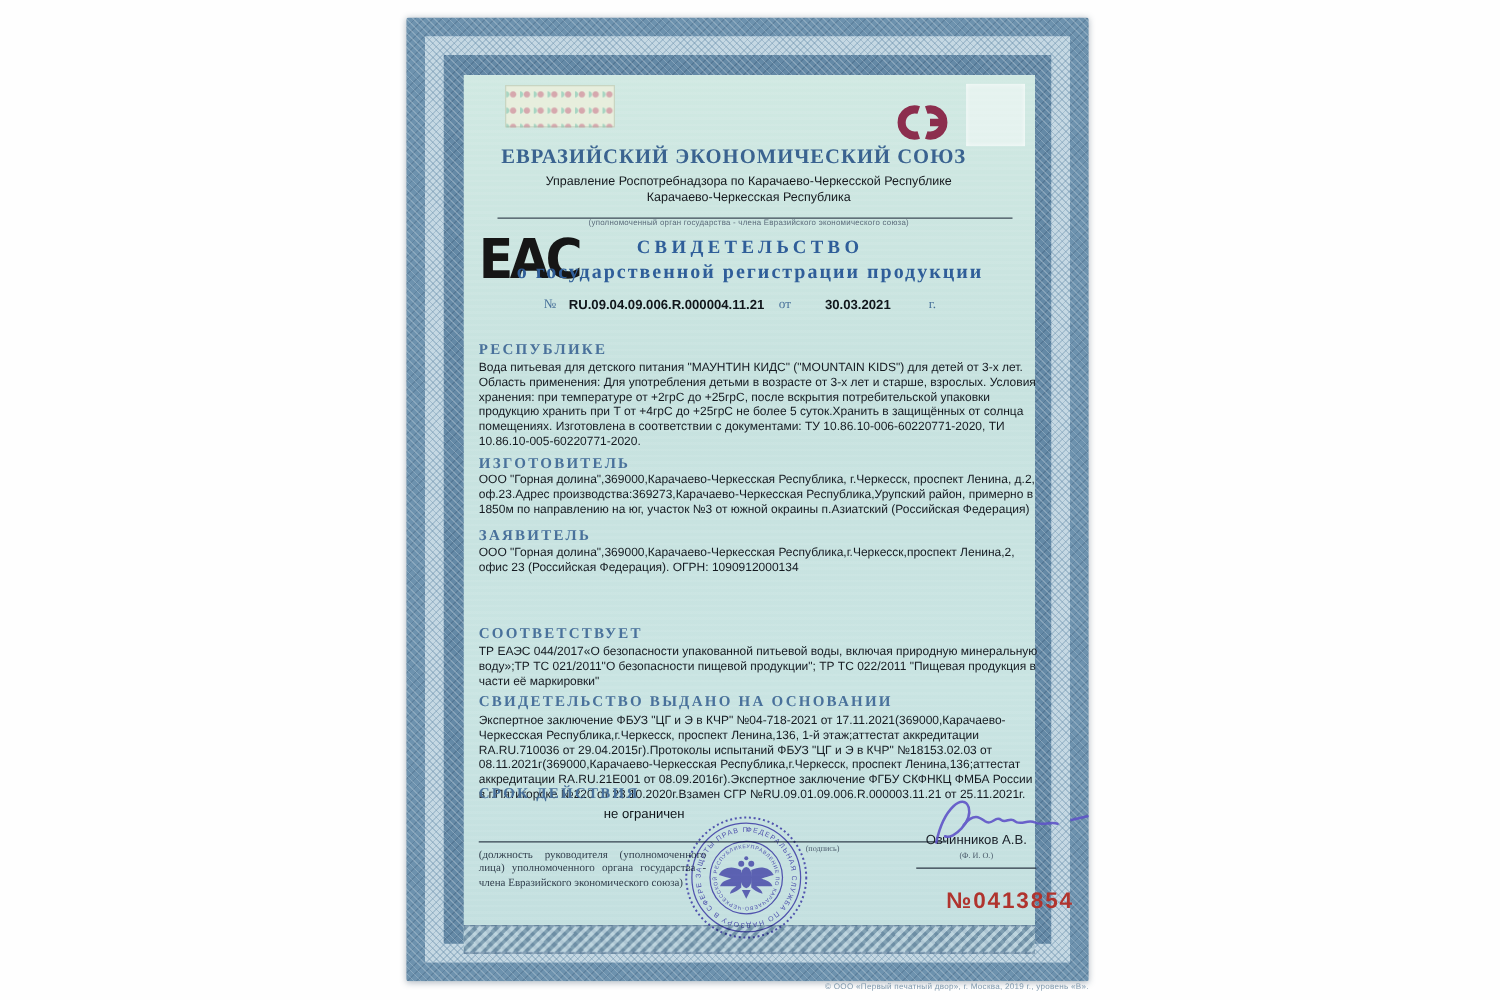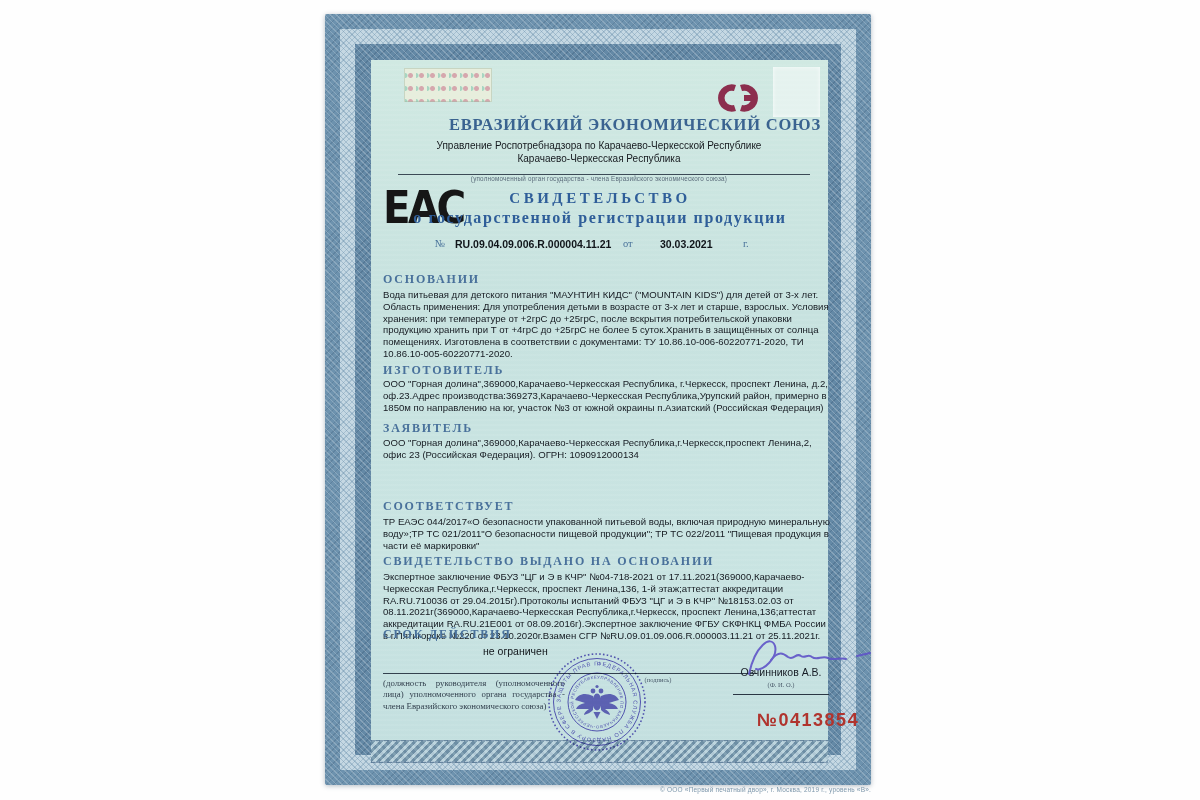--- a/index.html
+++ b/index.html
@@ -38,21 +38,21 @@
         background-image:
           radial-gradient(circle 3px at 50% 50%, rgba(205,125,145,.65) 2px, transparent 3px),
           radial-gradient(circle 3px at 0% 50%, rgba(120,195,175,.60) 2px, transparent 3px);
         background-size:11px 13px;opacity:.95;border:1px solid rgba(160,180,160,.45);}
   .holo2{position:absolute;left:448px;top:53px;width:47px;height:50px;
          background:rgba(255,255,255,.45);box-shadow:inset 0 0 4px rgba(255,255,255,.8);}
   .eac{position:absolute;left:58px;top:170px;width:64px;
        font-family:"DejaVu Sans",sans-serif;font-weight:bold;font-size:44px;line-height:48px;
        letter-spacing:-3px;color:#161616;transform:scaleX(.92);transform-origin:left top;}
   
-  .union{position:absolute;left:52px;top:101px;width:444px;text-align:right;
+  .union{position:absolute;left:40px;top:101px;width:444px;text-align:center;
          font-family:"Liberation Serif",serif;font-weight:bold;font-size:16.5px;
          letter-spacing:.8px;color:#3a6390;}
   .auth{position:absolute;left:52px;top:126px;width:444px;text-align:center;
         font-size:10px;line-height:12.6px;color:#15191e;}
   .rule{position:absolute;left:73px;top:160px;width:412px;border-top:1px solid #3c4a56;}
   .authnote{position:absolute;left:52px;top:161px;width:444px;text-align:center;
         font-size:6.3px;color:#5a6b7a;letter-spacing:.2px;}
   .doctitle{position:absolute;left:58px;top:176px;width:434px;text-align:center;
         font-family:"Liberation Serif",serif;font-weight:bold;font-size:15px;
         letter-spacing:3.5px;color:#2f5e99;}
@@ -115,21 +115,21 @@
 
     <div class="doctitle">СВИДЕТЕЛЬСТВО</div>
     <div class="docsub">о государственной регистрации продукции</div>
 
     <span class="tmpl" style="left:110px;top:224px;">№</span>
     <span class="val" style="left:130px;top:224px;">RU.09.04.09.006.R.000004.11.21</span>
     <span class="tmpl" style="left:298px;top:224px;">от</span>
     <span class="val" style="left:335px;top:224px;">30.03.2021</span>
     <span class="tmpl" style="left:418px;top:224px;">г.</span>
 
-    <div class="sec-h" style="top:258px;">ОСНОВАНИИ</div>
+    <div class="sec-h" style="top:258px;">РЕСПУБЛИКЕ</div>
     <div class="body-txt" style="top:275px;">Вода питьевая для детского питания "МАУНТИН КИДС" ("MOUNTAIN KIDS") для детей от 3-х лет. Область применения: Для употребления детьми в возрасте от 3-х лет и старше, взрослых. Условия хранения: при температуре от +2грС до +25грС, после вскрытия потребительской упаковки продукцию хранить при Т от +4грС до +25грС не более 5 суток.Хранить в защищённых от солнца помещениях. Изготовлена в соответствии с документами: ТУ 10.86.10-006-60220771-2020, ТИ 10.86.10-005-60220771-2020.</div>
 
     <div class="sec-h" style="top:349px;">ИЗГОТОВИТЕЛЬ</div>
     <div class="body-txt" style="top:364px;">ООО "Горная долина",369000,Карачаево-Черкесская Республика, г.Черкесск, проспект Ленина, д.2, оф.23.Адрес производства:369273,Карачаево-Черкесская Республика,Урупский район, примерно в 1850м по направлению на юг, участок №3 от южной окраины п.Азиатский (Российская Федерация)</div>
 
     <div class="sec-h" style="top:407px;">ЗАЯВИТЕЛЬ</div>
     <div class="body-txt" style="top:423px;">ООО "Горная долина",369000,Карачаево-Черкесская Республика,г.Черкесск,проспект Ленина,2, офис 23 (Российская Федерация). ОГРН: 1090912000134</div>
 
     <div class="sec-h" style="top:485px;">СООТВЕТСТВУЕТ</div>
     <div class="body-txt" style="top:502px;">ТР ЕАЭС 044/2017«О безопасности упакованной питьевой воды, включая природную минеральную воду»;ТР ТС 021/2011"О безопасности пищевой продукции"; ТР ТС 022/2011 "Пищевая продукция в части её маркировки"</div>

